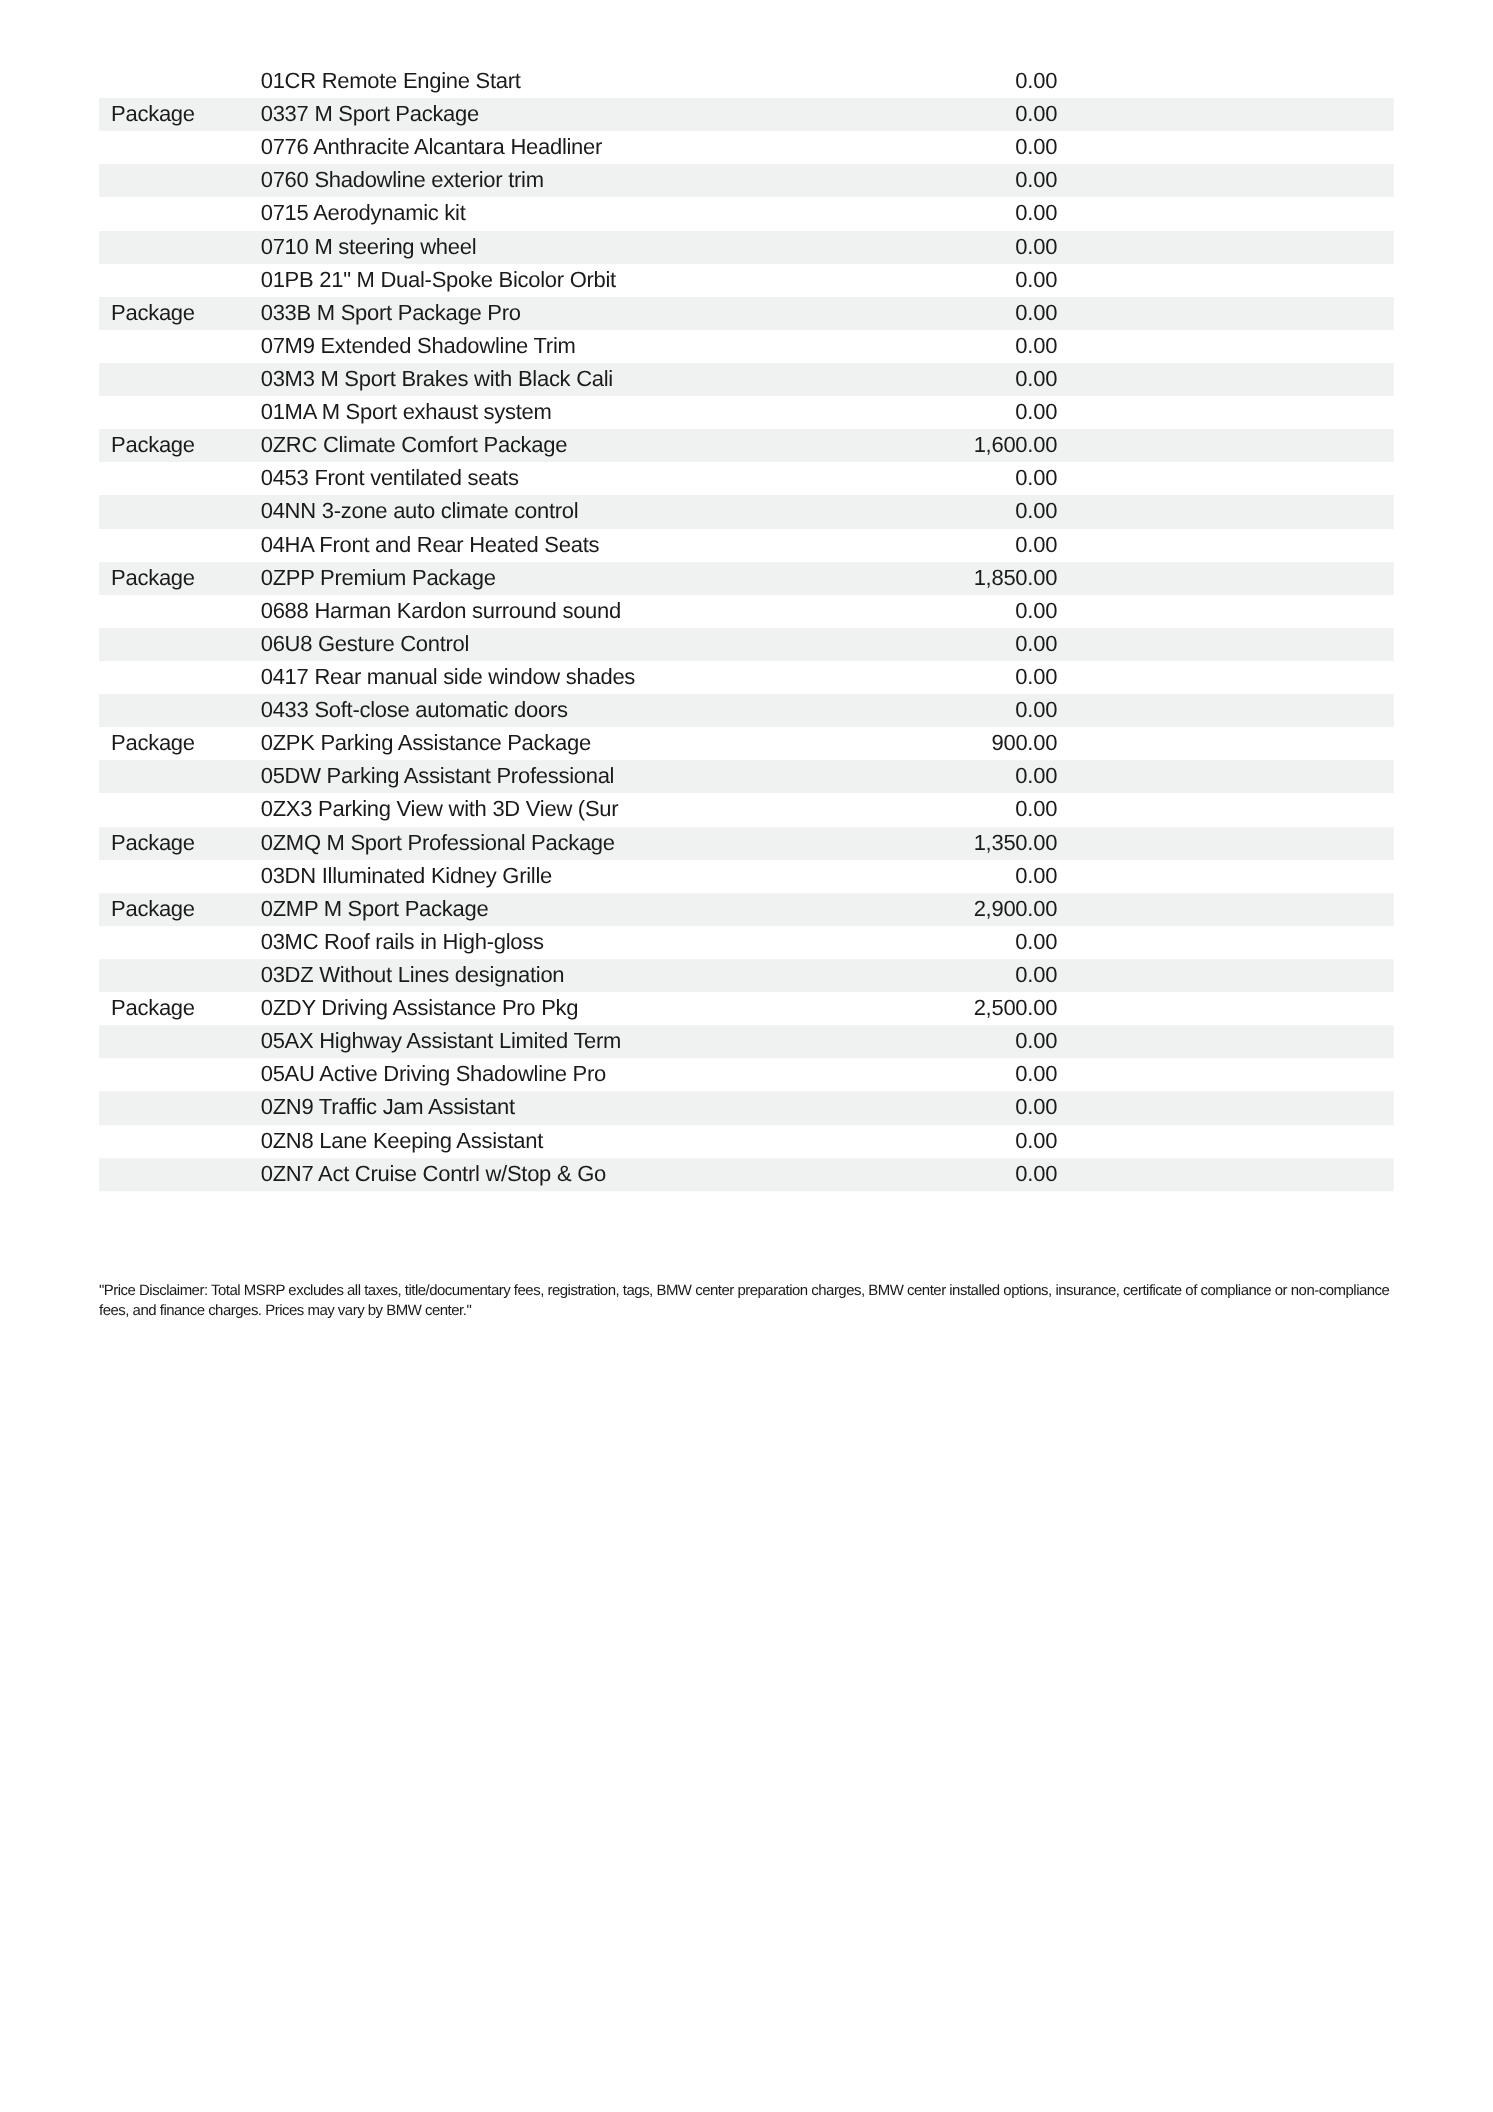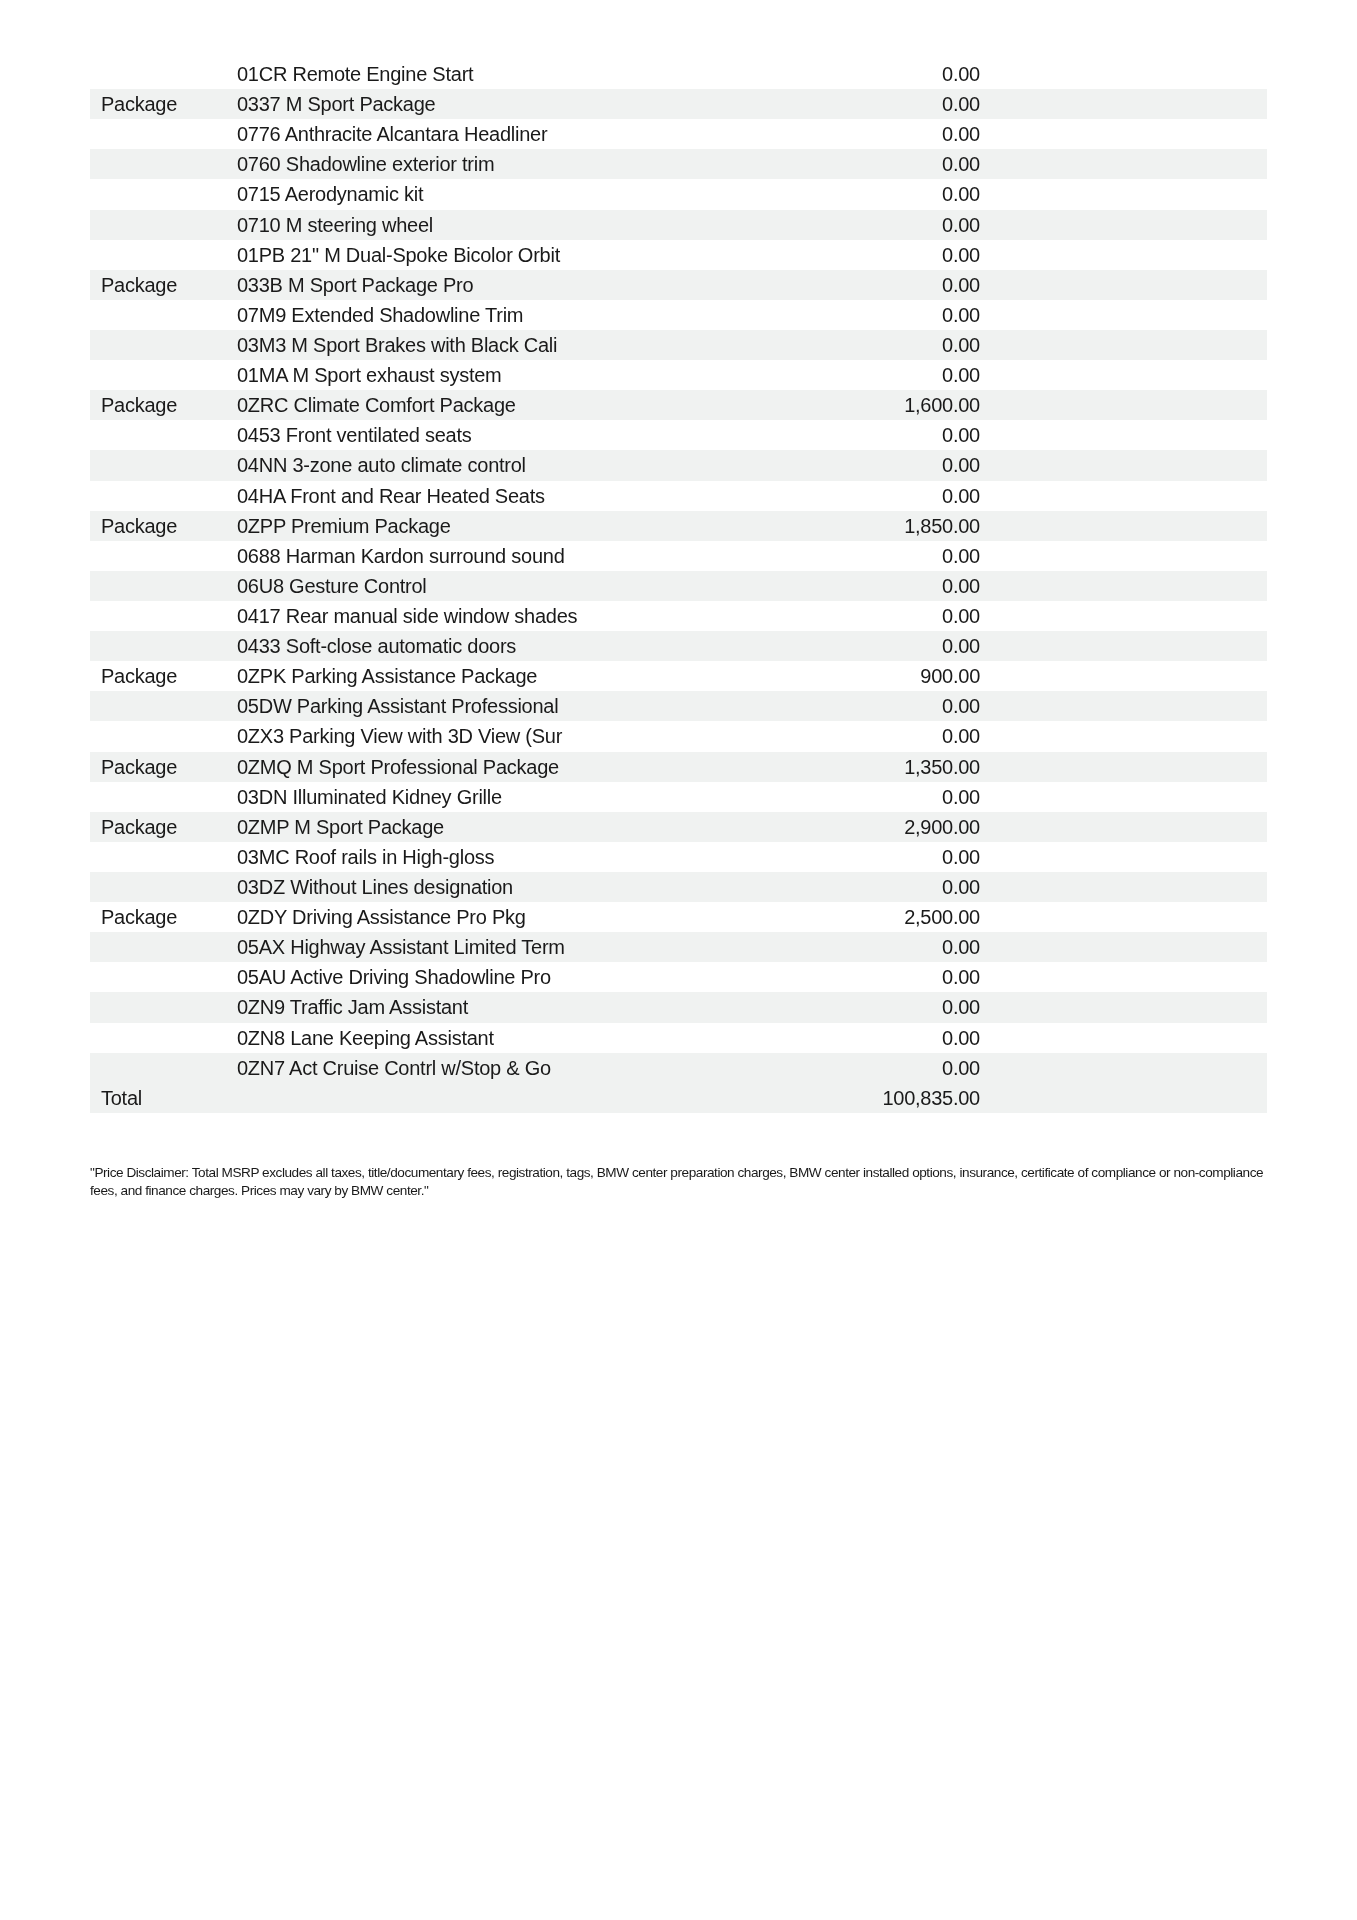--- a/index.html
+++ b/index.html
@@ -38,21 +38,21 @@
       white-space: nowrap;
     }
     .cell.category {
       left: 11px;
       text-align: center;
     }
     .cell.description {
       left: 147px;
     }
     .cell.price {
-      right: 287px;
+      right: 306px;
       text-align: right;
     }
     .disclaimer {
       position: absolute;
       left: 90px;
       top: 1164px;
       width: 1180px;
       font-size: 13.6px;
       line-height: 18px;
       letter-spacing: -0.45px;
@@ -226,20 +226,15 @@
   <div class="row">
     <span class="cell category"></span>
     <span class="cell description">0ZN8 Lane Keeping Assistant</span>
     <span class="cell price">0.00</span>
   </div>
   <div class="row shaded">
     <span class="cell category"></span>
     <span class="cell description">0ZN7 Act Cruise Contrl w/Stop &amp; Go</span>
     <span class="cell price">0.00</span>
   </div>
-  <div class="row shaded">
-    <span class="cell category">Total</span>
-    <span class="cell description"></span>
-    <span class="cell price">100,835.00</span>
-  </div>
 </div>
 
 <div class="disclaimer">"Price Disclaimer: Total MSRP excludes all taxes, title/documentary fees, registration, tags, BMW center preparation charges, BMW center installed options, insurance, certificate of compliance or non-compliance fees, and finance charges. Prices may vary by BMW center."</div>
 
 </body></html>

